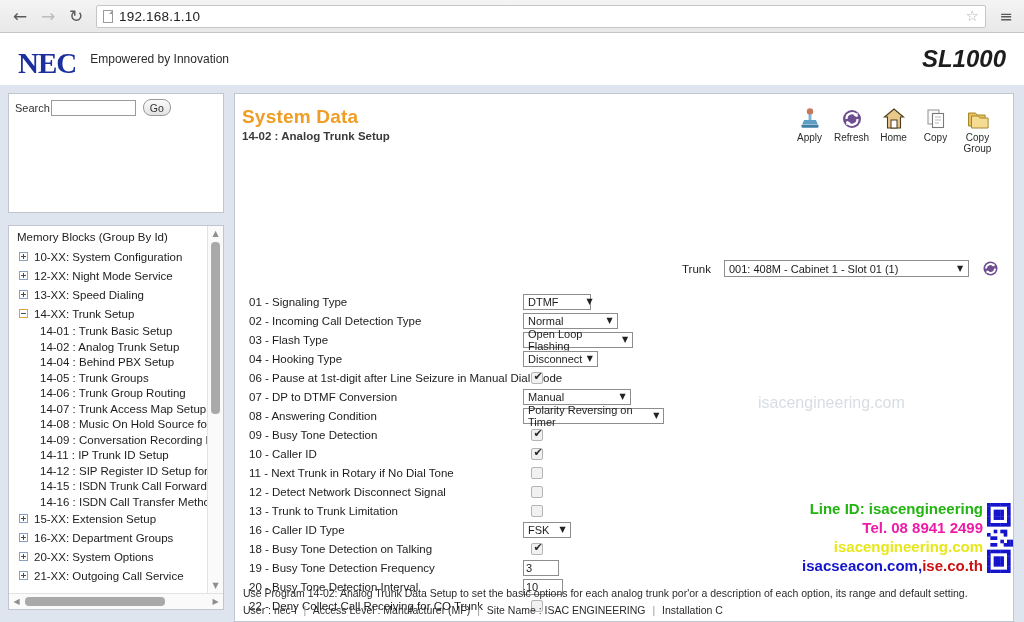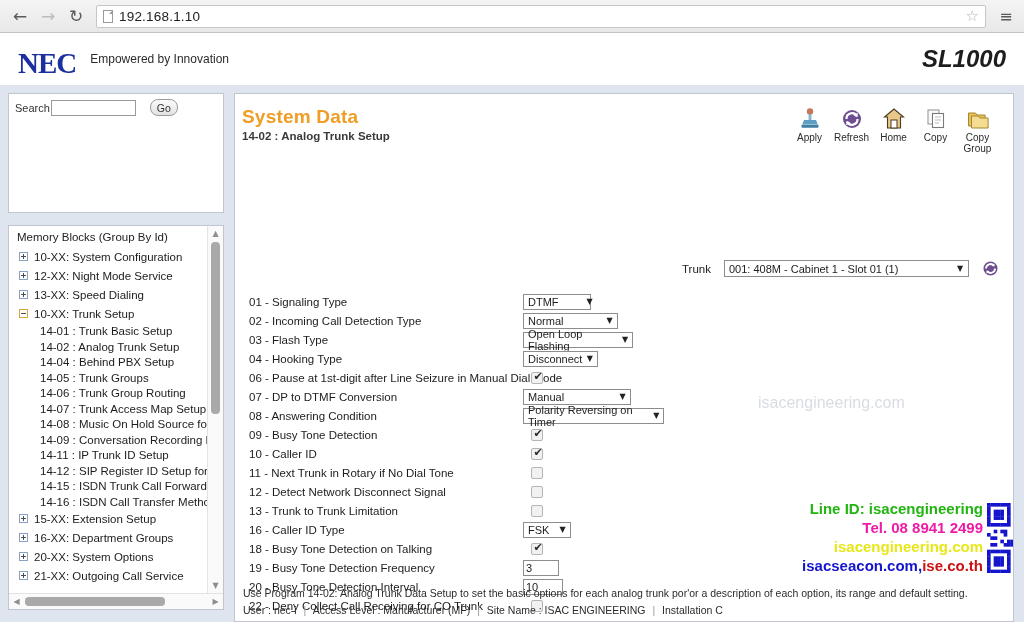--- a/index.html
+++ b/index.html
@@ -110,21 +110,21 @@
   #search-label { font-size: 11px; color: #333; margin-right: 1px; }
   #search-input {
     width: 85px; height: 16px;
     border: 1px solid #9a9a9a;
     background: #fff;
     font-size: 11px;
     padding: 0 2px;
     font-family: "Liberation Sans", sans-serif;
   }
   #search-go {
-    margin-left: 14px;
+    margin-left: 7px;
     height: 17px; min-width: 26px;
     font-size: 10.5px; color: #333;
     background: linear-gradient(#fbfbfb, #e2e2e2);
     border: 1px solid #9a9a9a;
     border-radius: 8px;
     cursor: pointer;
     font-family: "Liberation Sans", sans-serif;
   }
 
   #tree-panel {
@@ -412,21 +412,21 @@
             <div class="tree-node">
               <span class="expander closed"></span>
               <span>12-XX: Night Mode Service</span>
             </div>
             <div class="tree-node">
               <span class="expander closed"></span>
               <span>13-XX: Speed Dialing</span>
             </div>
             <div class="tree-node">
               <span class="expander open"></span>
-              <span>10-XX: Trunk Setup</span>
+              <span>14-XX: Trunk Setup</span>
             </div>
             <div class="tree-leaf">14-01 : Trunk Basic Setup</div>
             <div class="tree-leaf">14-02 : Analog Trunk Setup</div>
             <div class="tree-leaf">14-04 : Behind PBX Setup</div>
             <div class="tree-leaf">14-05 : Trunk Groups</div>
             <div class="tree-leaf">14-06 : Trunk Group Routing</div>
             <div class="tree-leaf">14-07 : Trunk Access Map Setup</div>
             <div class="tree-leaf">14-08 : Music On Hold Source for Trunks</div>
             <div class="tree-leaf">14-09 : Conversation Recording Destinatio</div>
             <div class="tree-leaf">14-11 : IP Trunk ID Setup</div>

